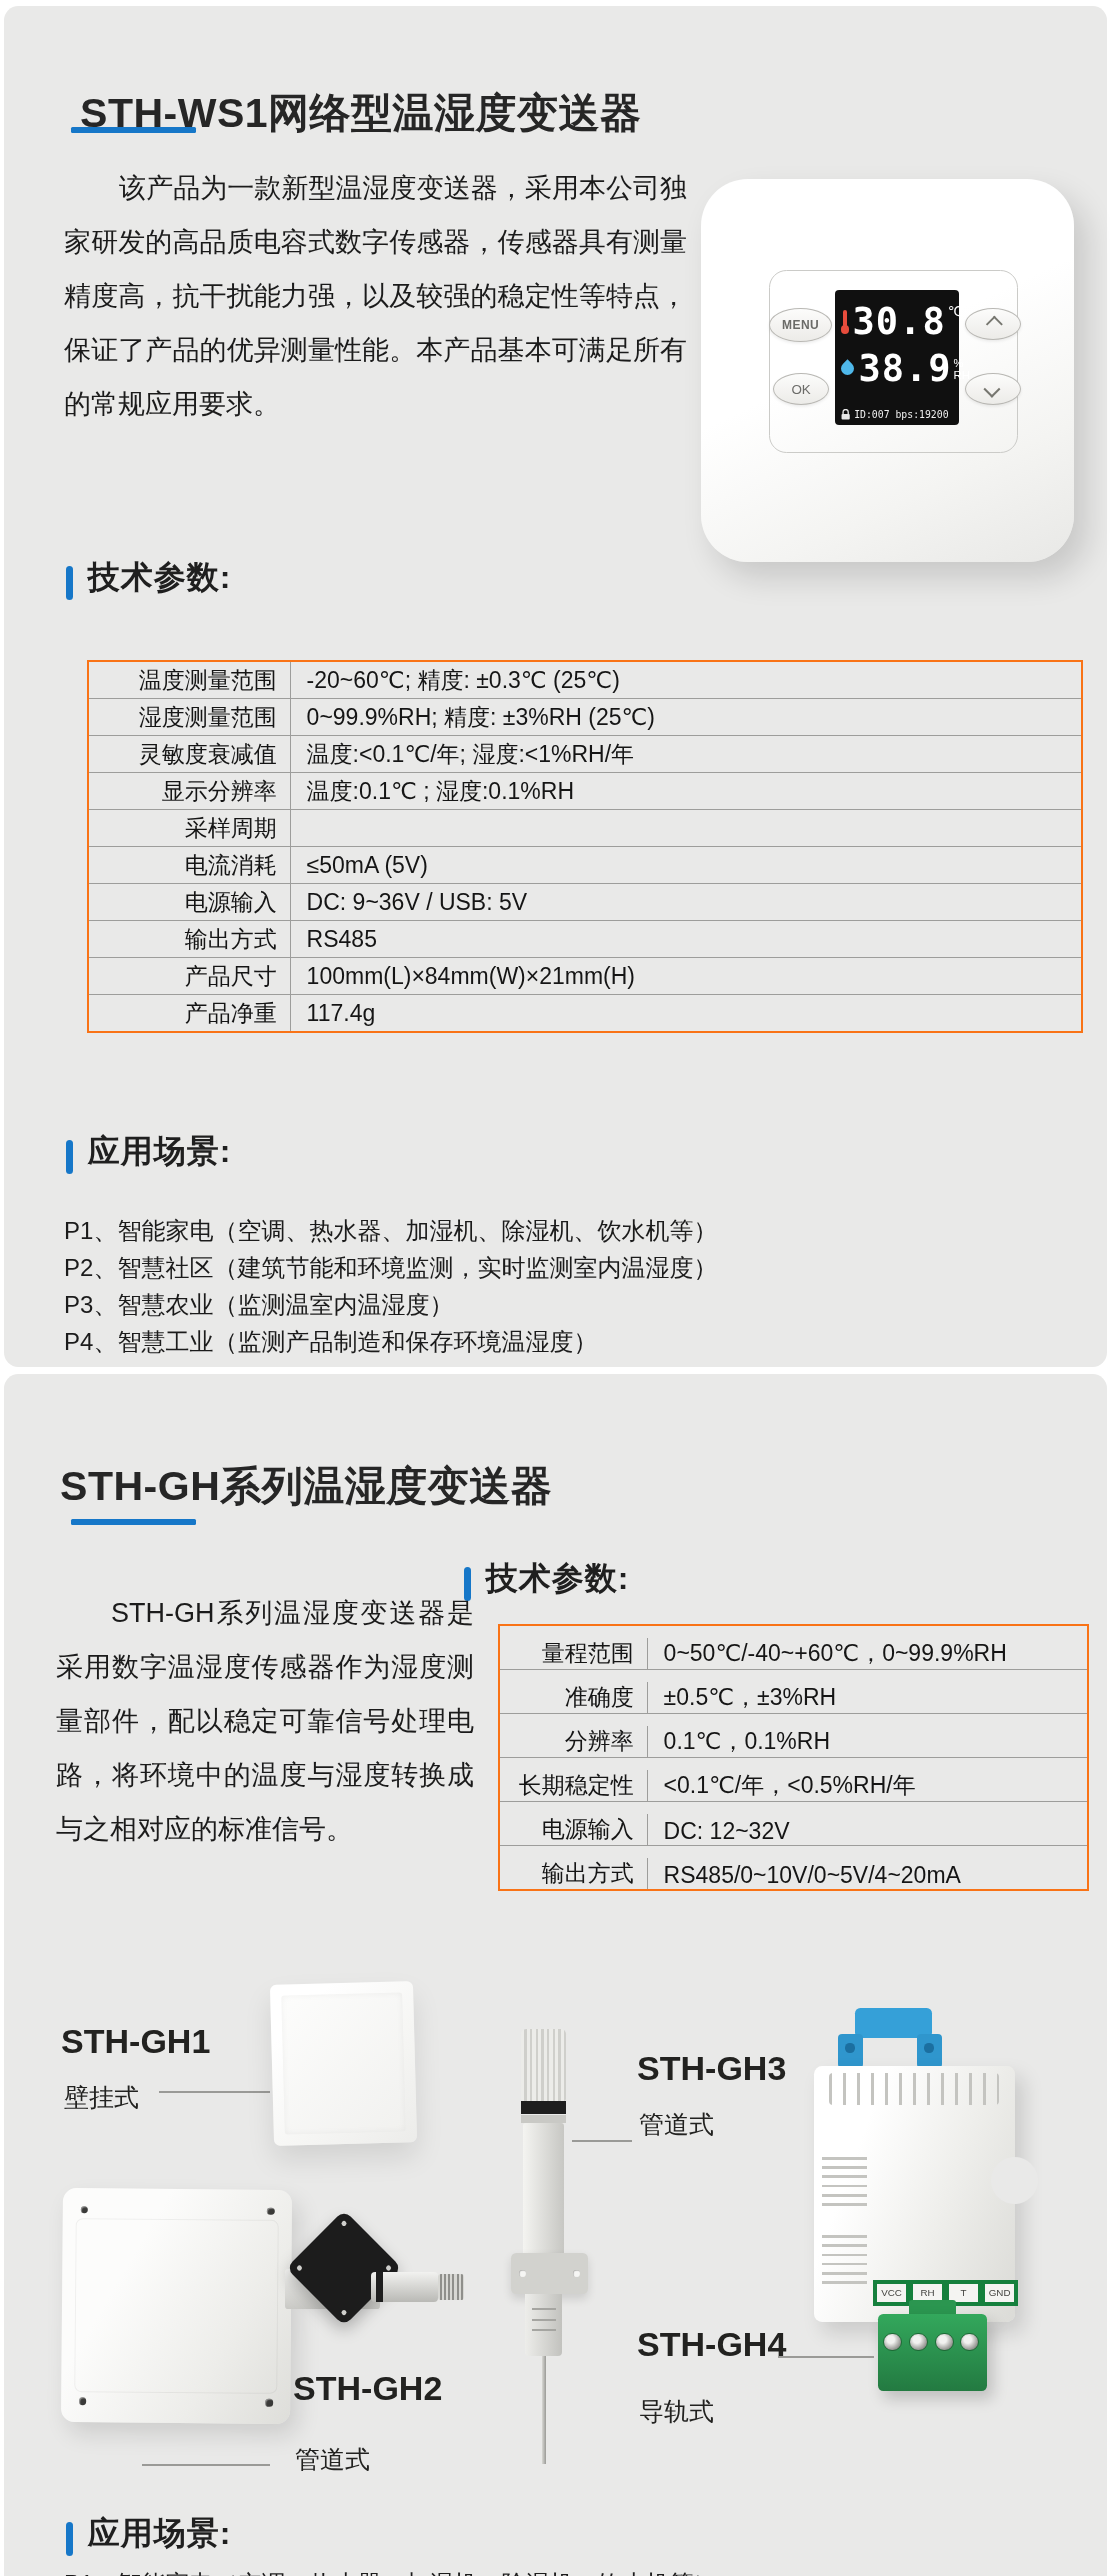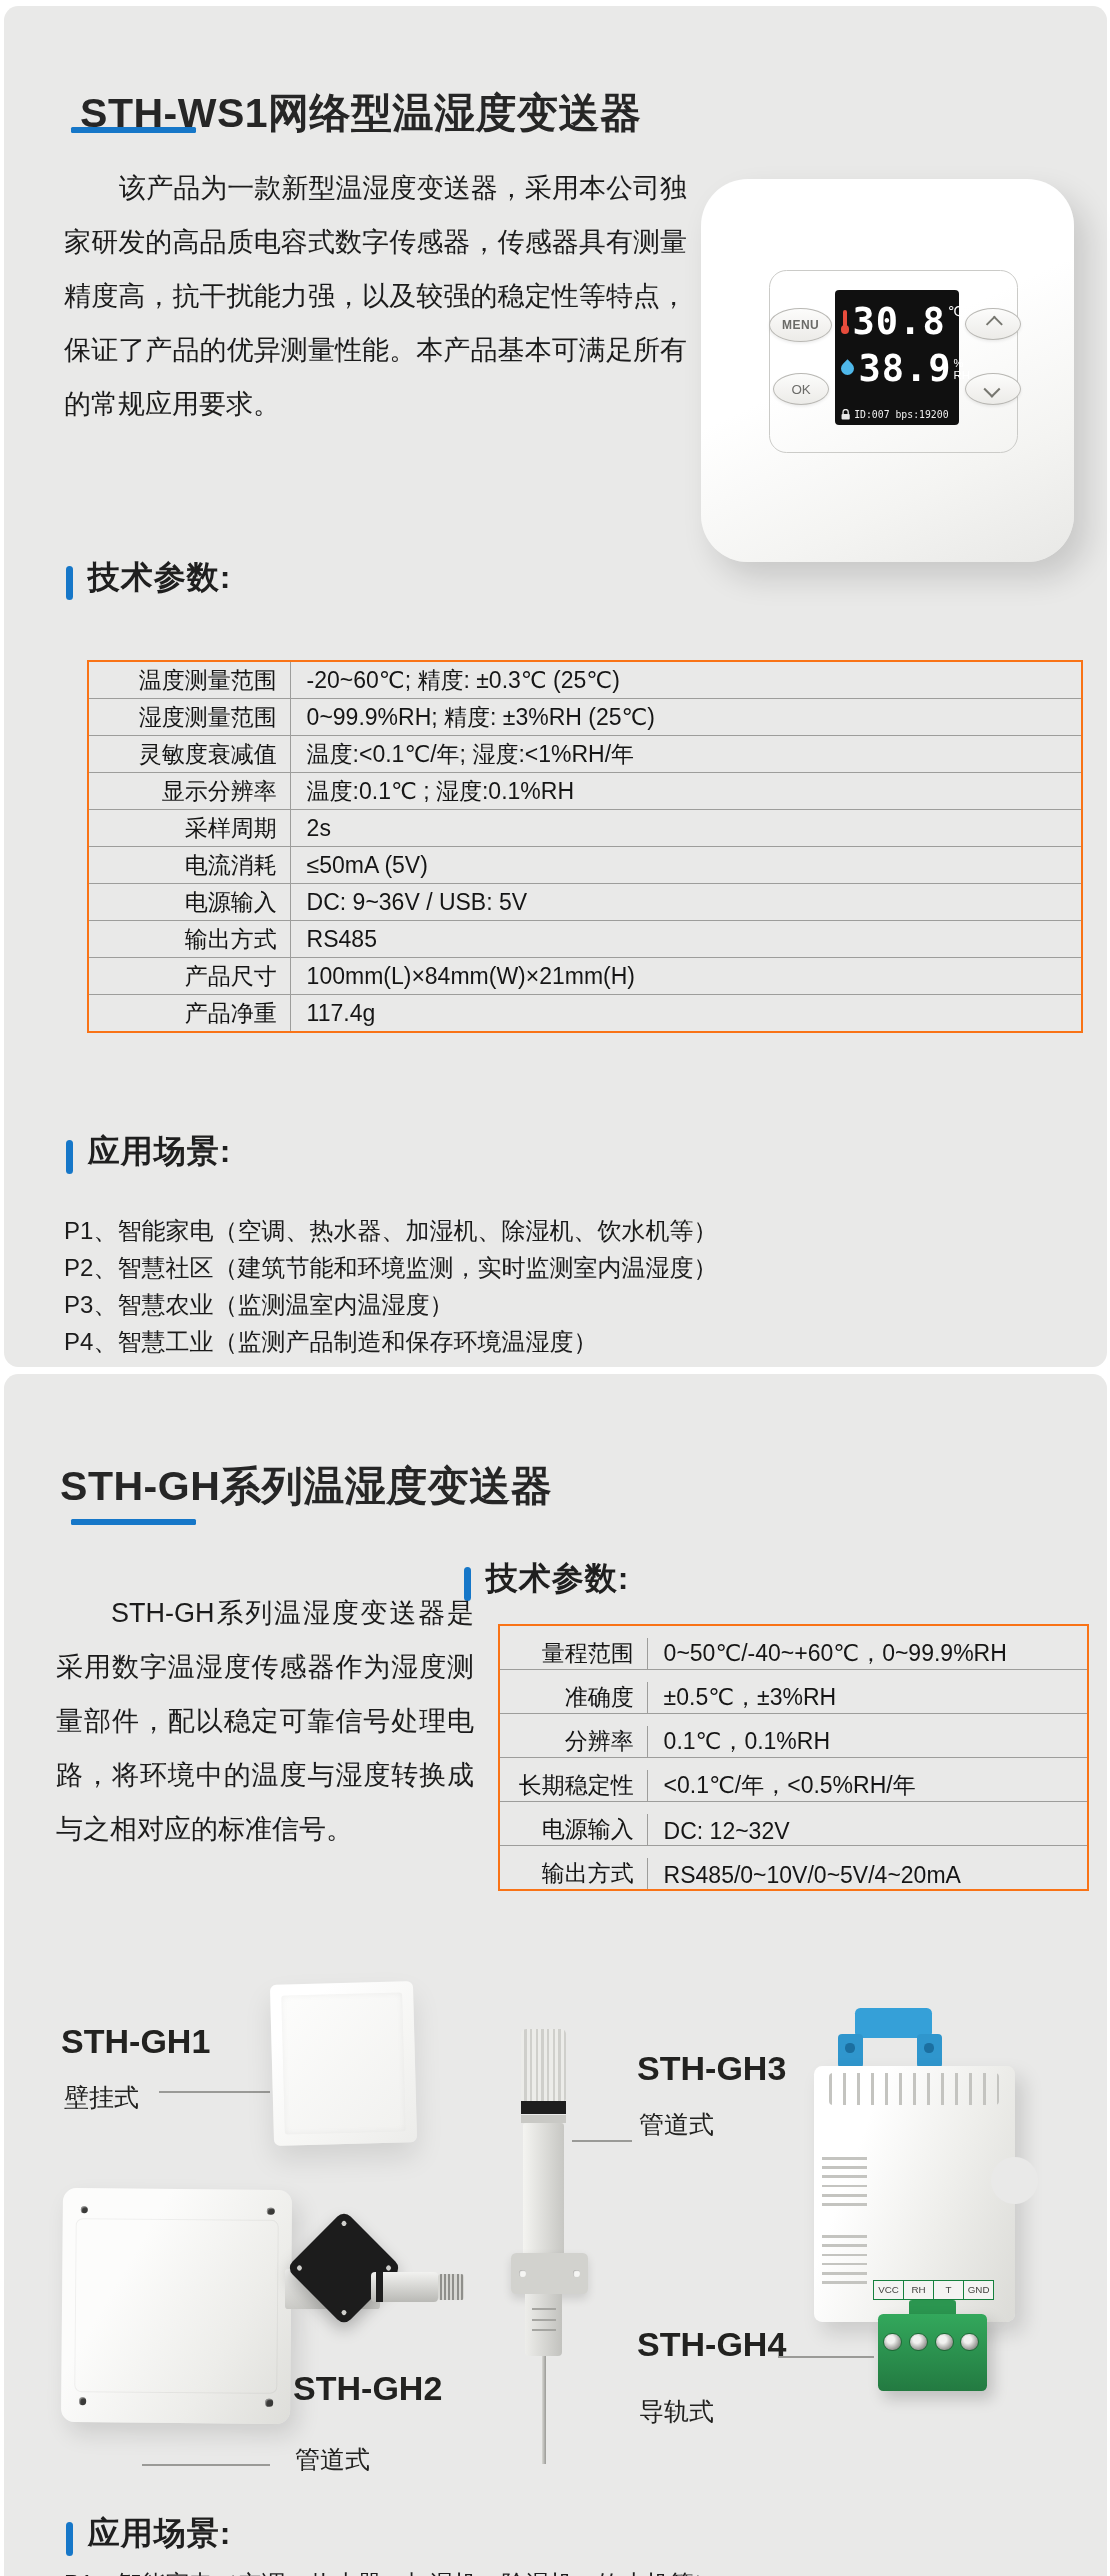--- a/index.html
+++ b/index.html
@@ -96,21 +96,21 @@
   .gh4 .clippost i{position:absolute;left:7.2px;top:9.3px;width:9.3px;height:9.3px;border-radius:50%;background:#1b6fa0;}
   .gh4 .body{position:absolute;left:6.2px;top:58px;width:201px;height:256px;border-radius:8.2px;
     background:linear-gradient(110deg,#ffffff 25%,#efefec 60%,#dbdbd7);box-shadow:8.2px 10.3px 20.6px rgba(0,0,0,0.13);}
   .gh4 .vents-top{position:absolute;left:20.6px;top:65px;width:170px;height:32px;border-radius:4.1px;
     background:repeating-linear-gradient(90deg,#c4c4c0 0 3.1px,transparent 3.1px 14px);}
   .gh4 .vents-side{position:absolute;left:14.4px;width:45px;height:54px;
     background:repeating-linear-gradient(0deg,#c4c4c0 0 2.6px,transparent 2.6px 9.3px);}
   .gh4 .notch{position:absolute;left:183px;top:149px;width:47px;height:47px;border-radius:50%;background:#e9e9e8;}
   .gh4 .terms{position:absolute;left:66px;top:272px;display:flex;}
   .gh4 .terms b{display:flex;align-items:center;justify-content:center;width:29px;height:17.5px;margin-left:-1px;
-    border:1px solid #15803d;background:#f4f4f2;font-size:9.8px;font-weight:normal;color:#444441;}
+    border:4px solid #15803d;background:#f4f4f2;font-size:9.8px;font-weight:normal;color:#444441;}
   .gh4 .greenlip{position:absolute;left:101px;top:292px;width:47px;height:17.5px;background:#2b9650;border-radius:3.1px 3.1px 0 0;}
   .gh4 .green{position:absolute;left:70px;top:306px;width:109px;height:77px;border-radius:5.2px;
     background:linear-gradient(180deg,#33a85c,#237a41);box-shadow:5.2px 7.2px 14.4px rgba(0,0,0,0.18);}
   .gh4 .green i{position:absolute;top:18.5px;width:18.5px;height:18.5px;border-radius:50%;
     background:radial-gradient(circle at 40% 35%,#f2f2f0 25%,#8c8c88 75%);border:1.5px solid #1d6b36;box-sizing:border-box;}
 </style>
 </head>
 <body>
 
 <div class="canvas">
@@ -179,21 +179,20 @@
       <div class="trow">
           <div class="tcell-l">灵敏度衰减值</div>
           <div class="tcell-r">温度:&lt;0.1℃/年; 湿度:&lt;1%RH/年</div>
         </div>
       <div class="trow">
           <div class="tcell-l">显示分辨率</div>
           <div class="tcell-r">温度:0.1℃ ; 湿度:0.1%RH</div>
         </div>
       <div class="trow">
           <div class="tcell-l">采样周期</div>
-          <div class="tcell-r">2s</div>
         </div>
       <div class="trow">
           <div class="tcell-l">电流消耗</div>
           <div class="tcell-r">≤50mA (5V)</div>
         </div>
       <div class="trow">
           <div class="tcell-l">电源输入</div>
           <div class="tcell-r">DC: 9~36V / USB: 5V</div>
         </div>
       <div class="trow">

